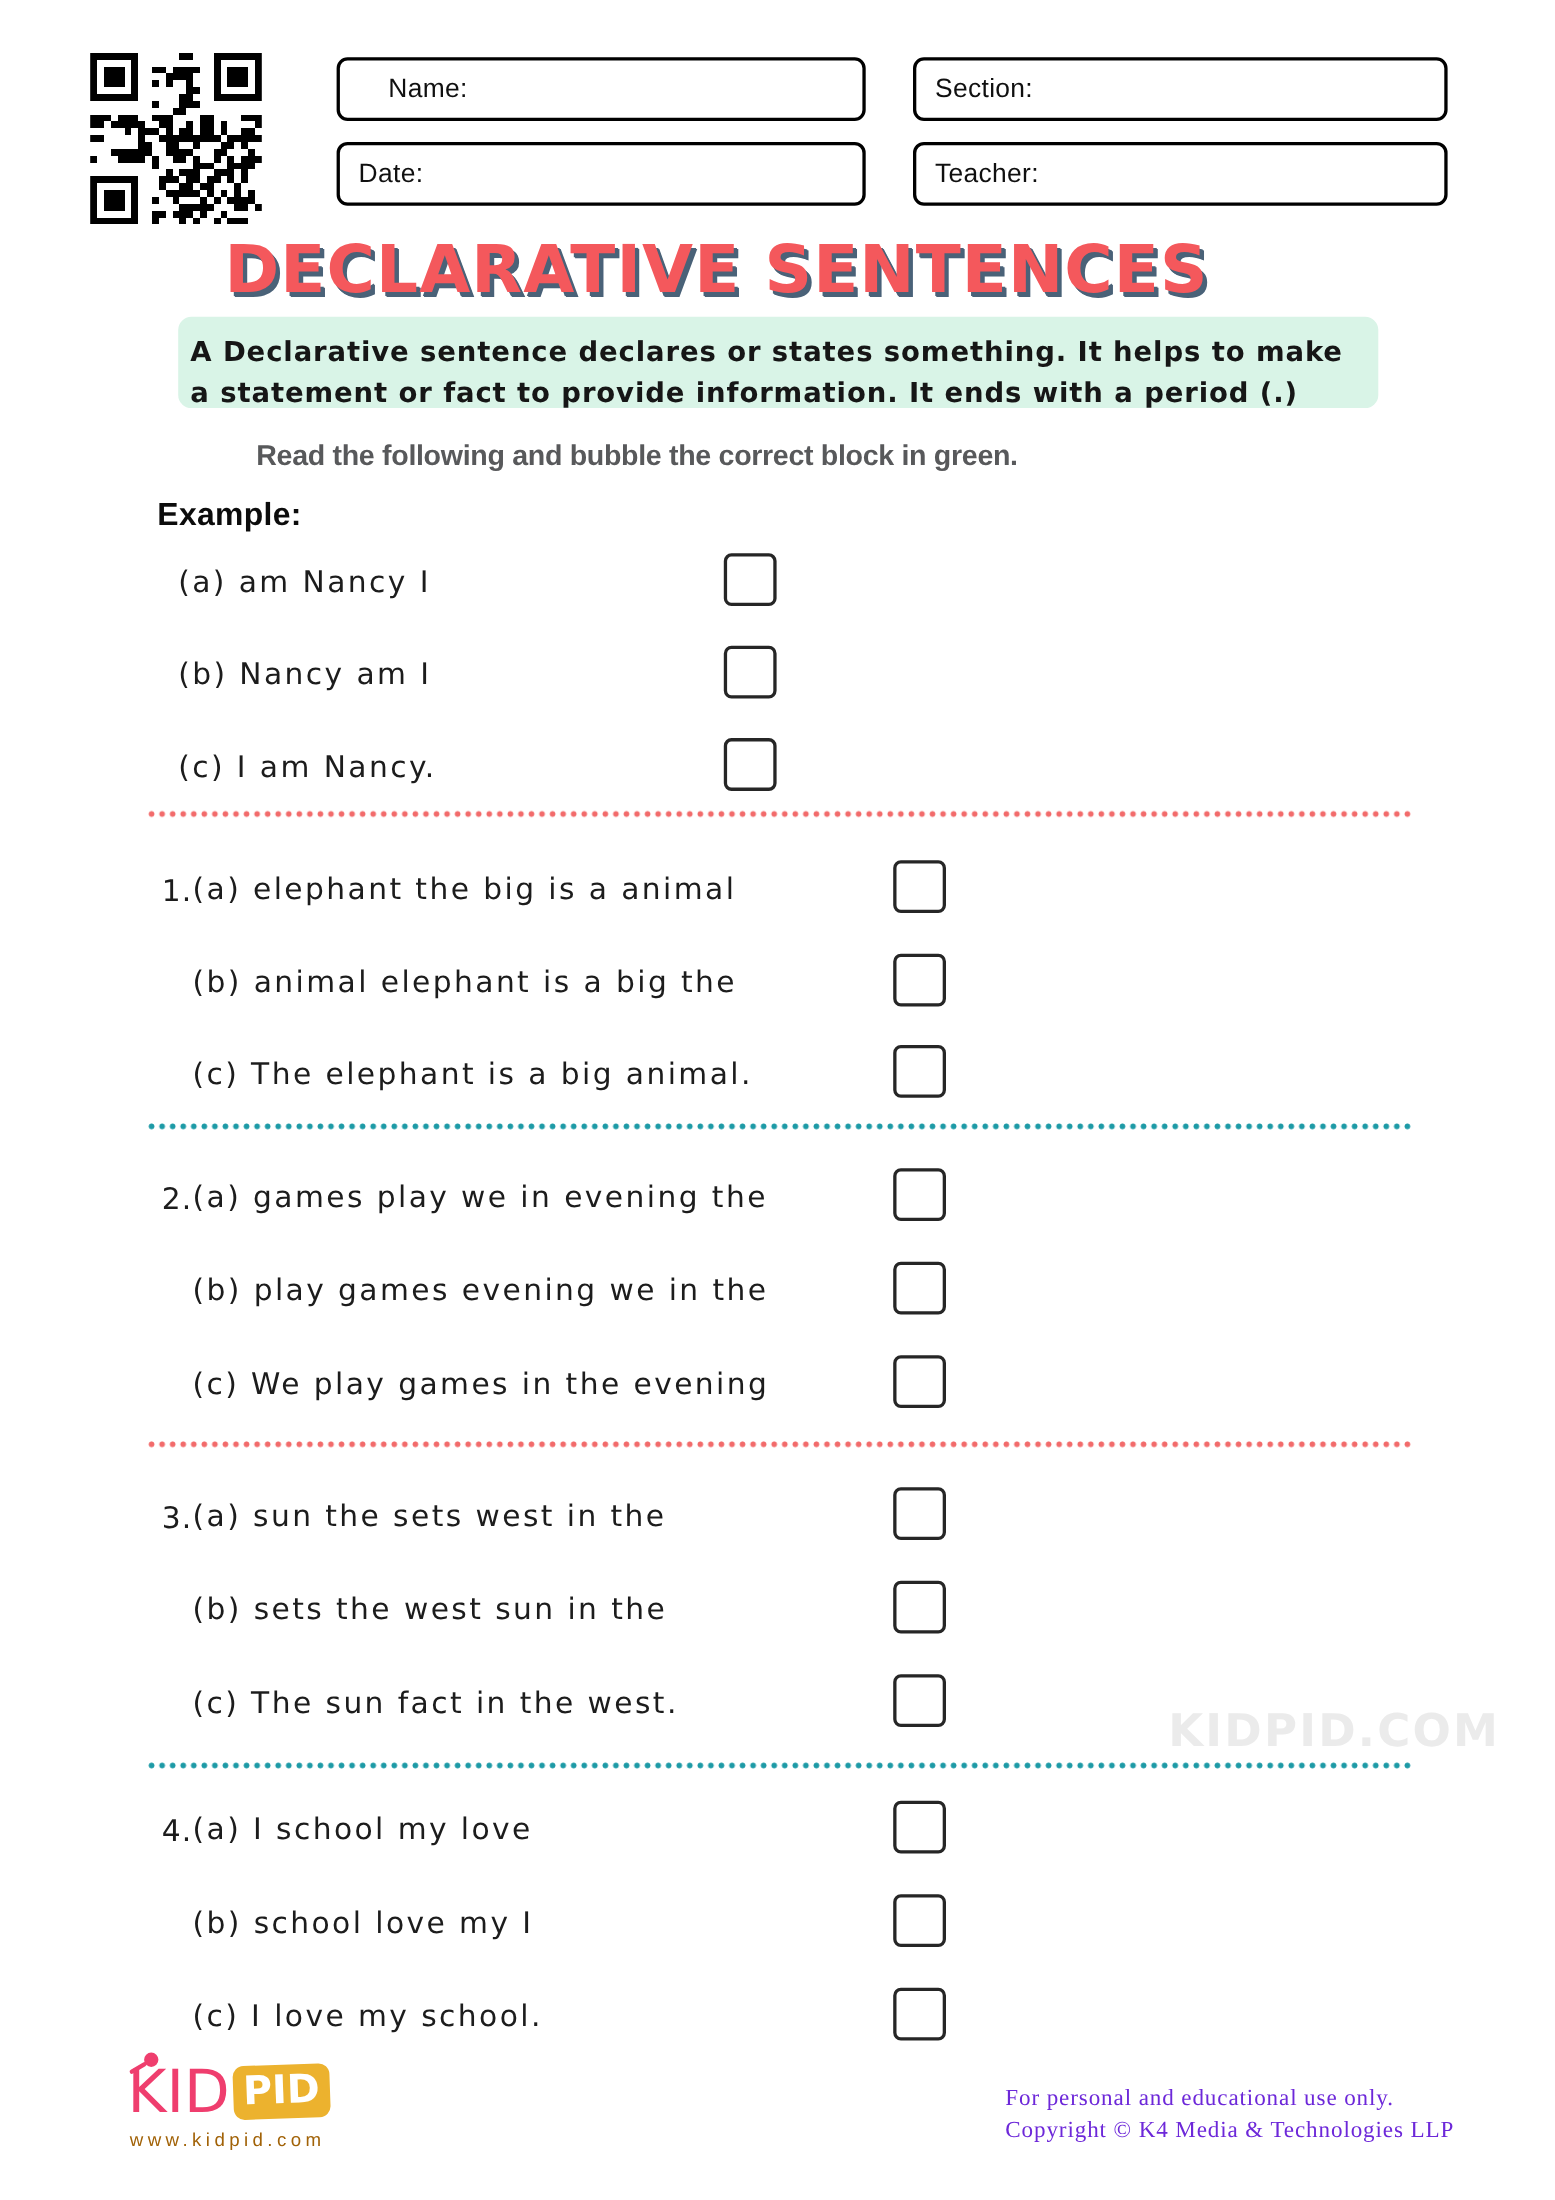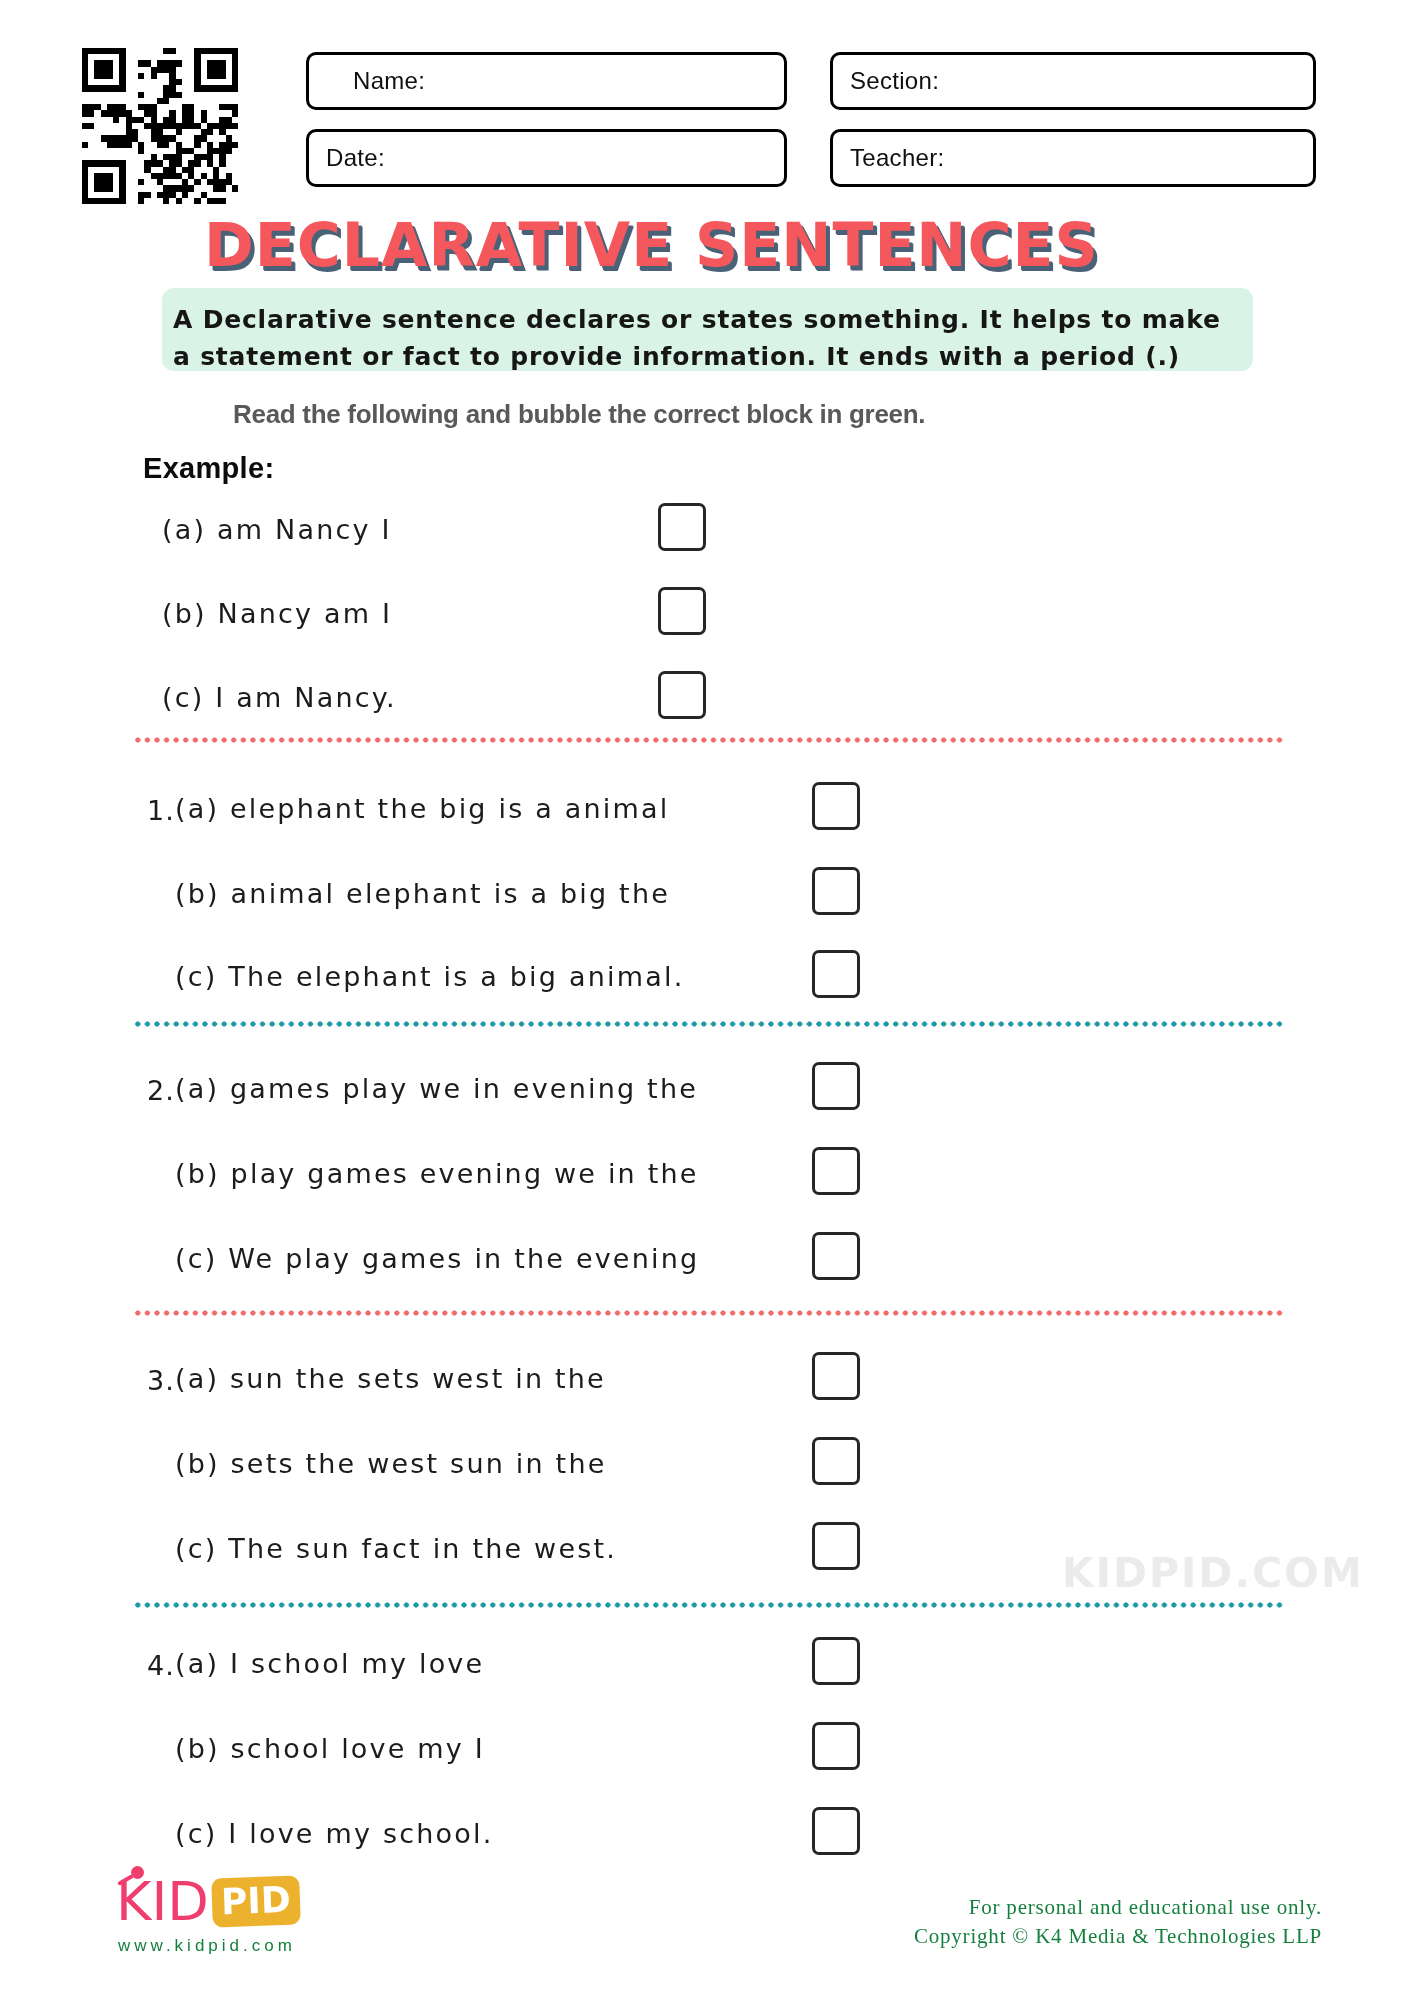--- a/index.html
+++ b/index.html
@@ -62,23 +62,23 @@
   .logo-kid{font-family:"DejaVu Sans",sans-serif;font-size:54px;font-weight:normal;
           color:#ef3e6e;letter-spacing:0;}
   .logo-pid{font-family:"DejaVu Sans",sans-serif;background:#ecb22e;color:#fff;
           font-size:36px;font-weight:bold;border-radius:10px;padding:3px 9px 5px;
           transform:rotate(-2deg);margin-left:3px;}
   .logo-head{position:absolute;left:15px;top:-4px;width:13px;height:13px;
           border-radius:50%;background:#ef3e6e;}
   .logo-arm{position:absolute;left:1px;top:8px;width:17px;height:4px;background:#ef3e6e;
           border-radius:2px;transform:rotate(-30deg);}
   .website{position:absolute;left:118px;top:1936px;font-size:17px;letter-spacing:4px;
-          color:#15803d;}
-  .footer-right{position:absolute;right:92px;top:1893px;text-align:right;
-          font-family:"Liberation Serif",serif;font-size:21px;color:#15803d;
+          color:#a16207;}
+  .footer-right{position:absolute;right:92px;top:1893px;
+          font-family:"Liberation Serif",serif;font-size:21px;color:#6d28d9;
           line-height:29px;letter-spacing:.8px;}
 </style>
 </head>
 <body>
 
 <div class="page">
 
   <svg class="qr" viewBox="0 0 25 25" shape-rendering="crispEdges" fill="#000">
       <rect x="13" y="0" width="1" height="1"></rect>
       <rect x="14" y="0" width="1" height="1"></rect>

